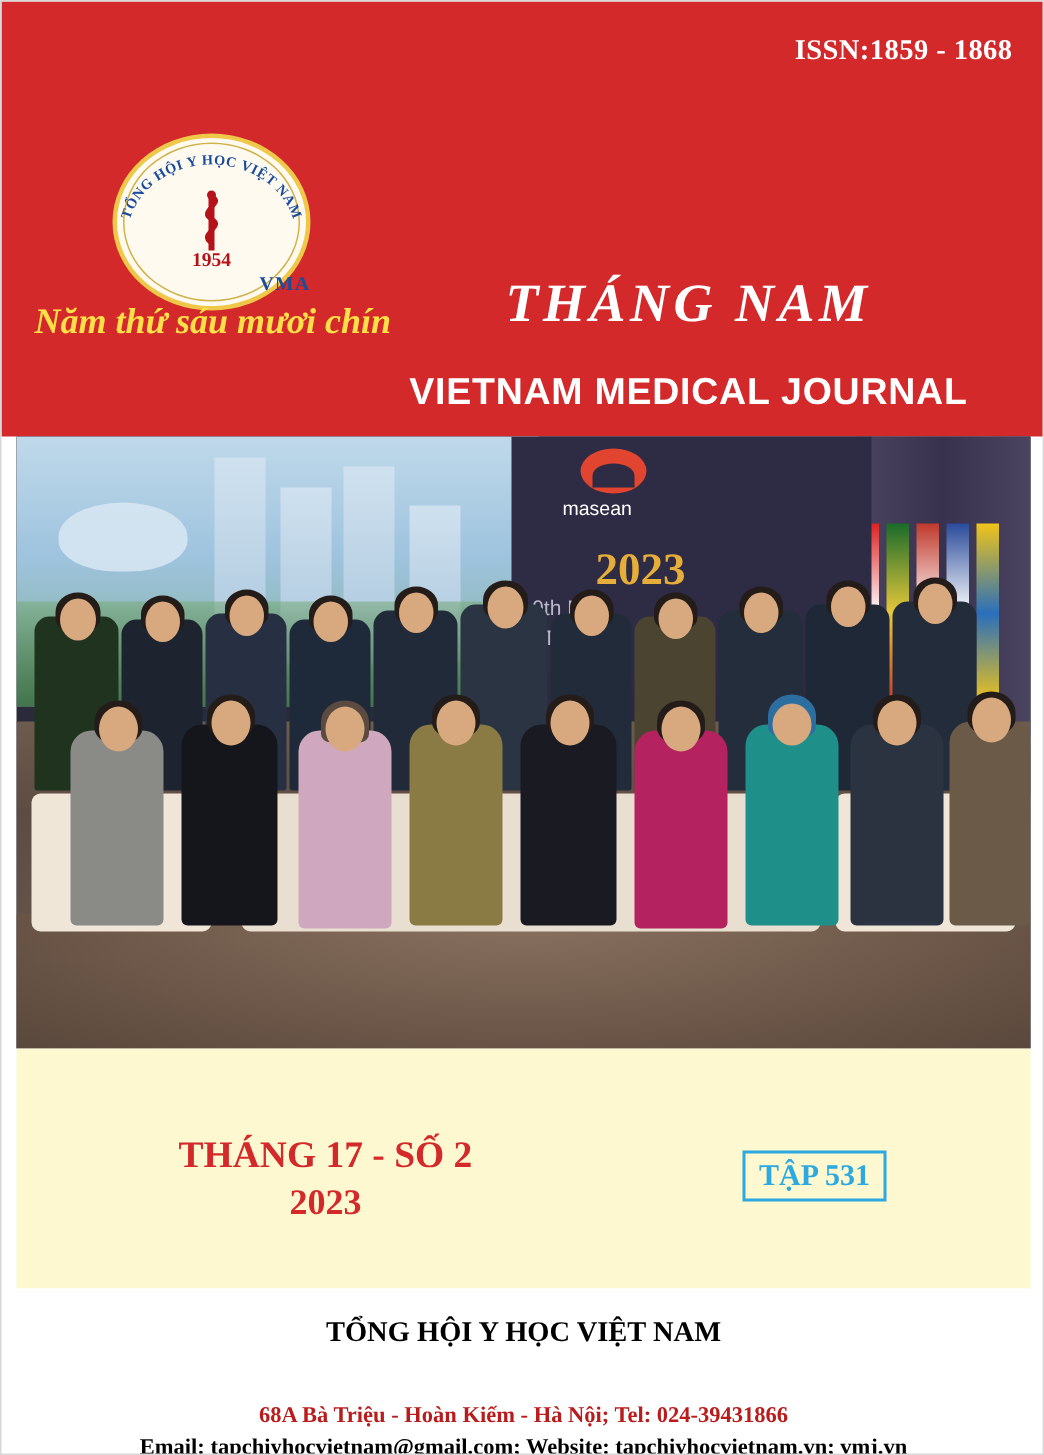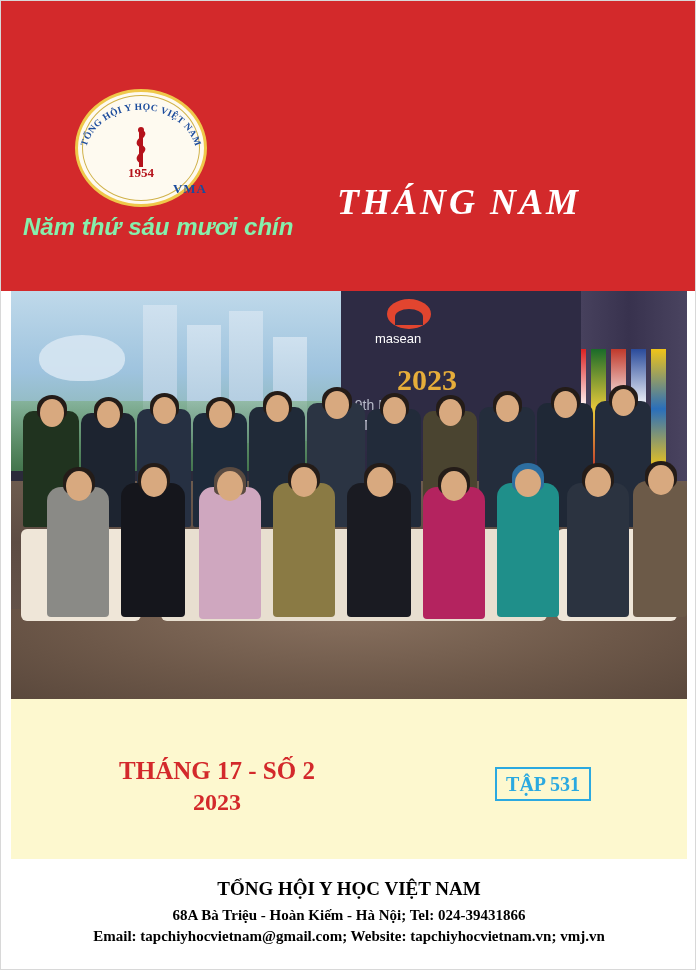--- a/index.html
+++ b/index.html
@@ -101,23 +101,23 @@
     font-family: "Liberation Serif", serif;
     font-weight: bold;
     font-size: 13px;
     color: #1b4b9c;
     letter-spacing: 1px;
   }
 
   .year-line {
     position: absolute;
     left: 22px;
-    top: 212px;
-    color: #86efac;
-    font-family: Liberation Sans, sans-serif;
+    top: 201px;
+    color: #fde047;
+    font-family: Liberation Serif, serif;
     font-style: italic;
     font-weight: bold;
     font-size: 24px;
     white-space: nowrap;
   }
 
   
   .pill {
     position: absolute;
     left: 294px;
@@ -392,44 +392,46 @@
   .f1, .f2 {
     color: #000000;
     font-family: "Liberation Serif", serif;
     font-weight: bold;
     font-size: 19px;
     line-height: 23px;
     white-space: nowrap;
   }
   .f1 { padding-top: 18px; }
   .f3 {
-    color: #000000;
+    color: #b91c1c;
     font-family: "Liberation Serif", serif;
     font-weight: bold;
     font-size: 15px;
     line-height: 22px;
     padding-top: 4px;
     white-space: nowrap;
+    margin-top: 29px;
   }
   .f4 {
     color: #000000;
     font-family: "Liberation Serif", serif;
     font-weight: bold;
     font-size: 15px;
     line-height: 20px;
     white-space: nowrap;
   }
 </style>
 </head>
 <body>
 
 <div class="cover">
 
   <div class="banner">
 
+    <div class="issn">ISSN:1859 - 1868</div>
 
     <div class="logo-wrap">
       <div class="logo-ellipse"></div>
       <div class="logo-ellipse-inner"></div>
       <div class="logo-arc-text">
         <svg viewBox="0 0 132 60" width="132" height="60">
           <defs>
             <path id="arcp" d="M 12,52 A 56,48 0 0 1 120,52" fill="none"></path>
           </defs>
           <text font-family="Liberation Serif, serif" font-size="9.5" font-weight="bold" fill="#1b4b9c" letter-spacing="0.4">
@@ -445,20 +447,21 @@
         </svg>
       </div>
       <div class="logo-year">1954</div>
       <div class="logo-vma">VMA</div>
     </div>
 
     <div class="year-line">Năm thứ sáu mươi chín</div>
 
 
     <div class="vietnam-it">THÁNG NAM</div>
+    <div class="vmj">VIETNAM MEDICAL JOURNAL</div>
   </div>
 
   <div class="photo">
     <div class="photo-bg-right"></div>
     <div class="photo-bg-left">
       <div class="sky-dome"></div>
       <div class="sky-tower t1"></div>
       <div class="sky-tower t2"></div>
       <div class="sky-tower t3"></div>
       <div class="sky-tower t4"></div>

